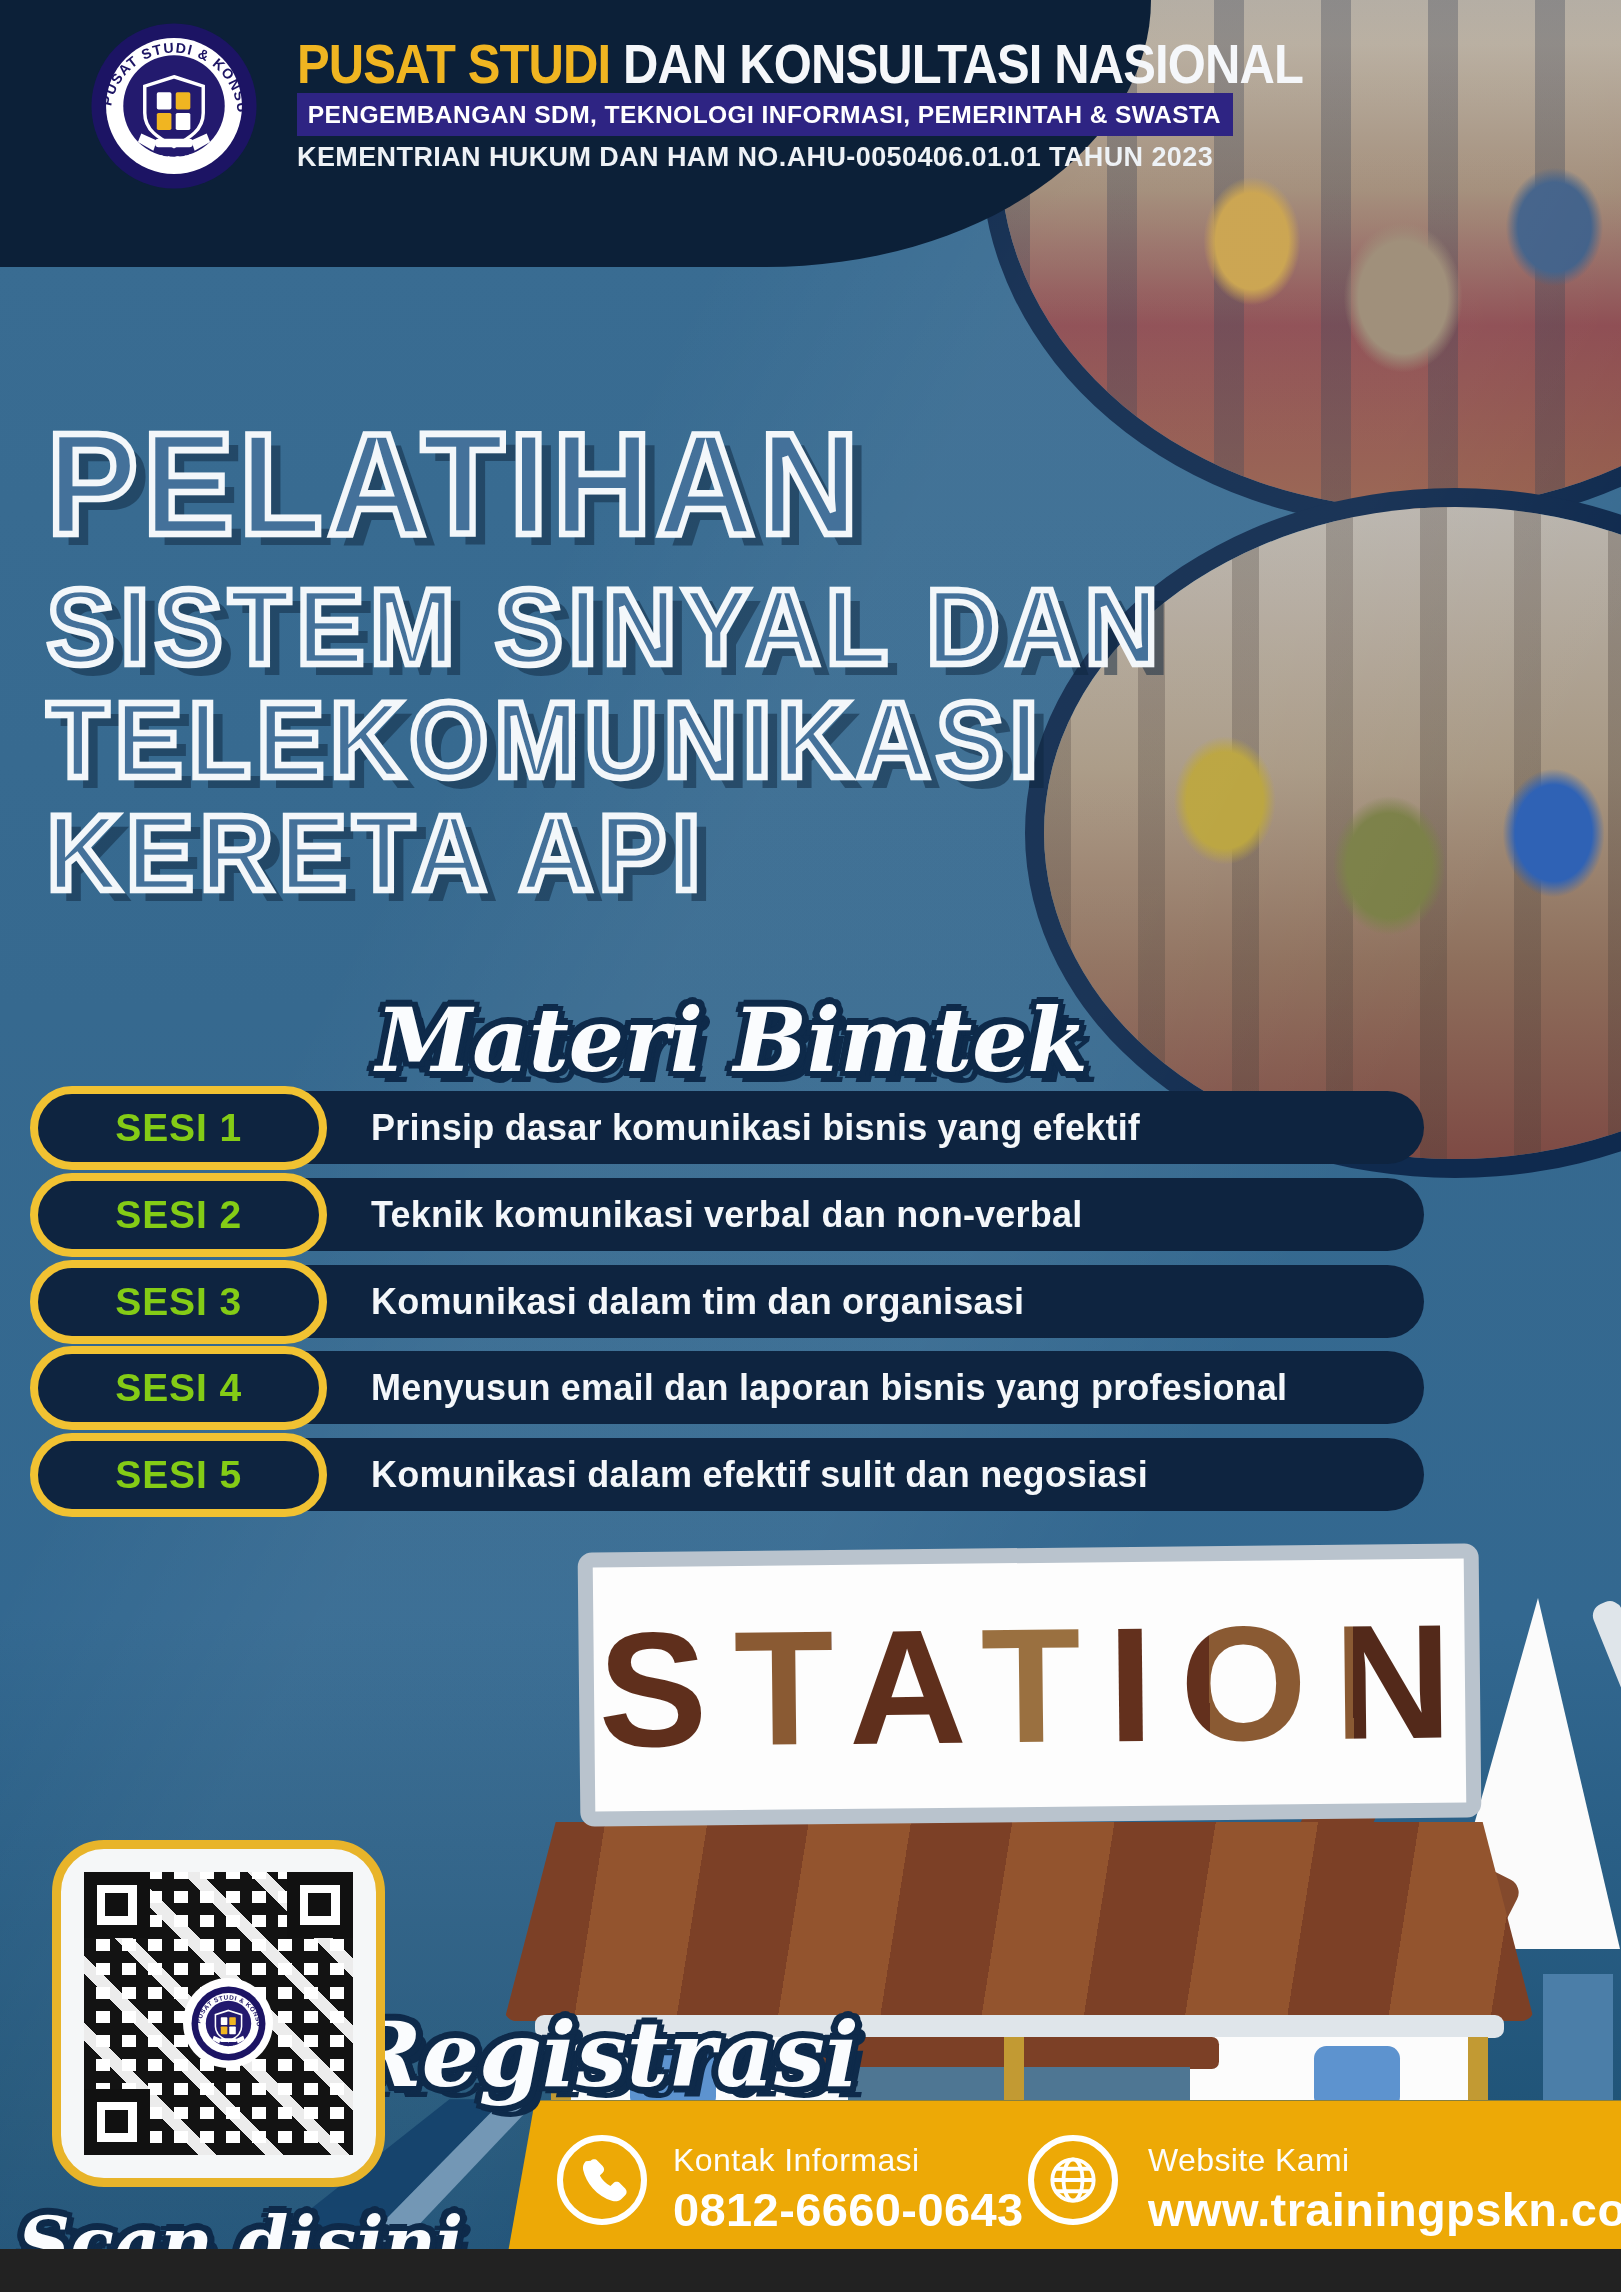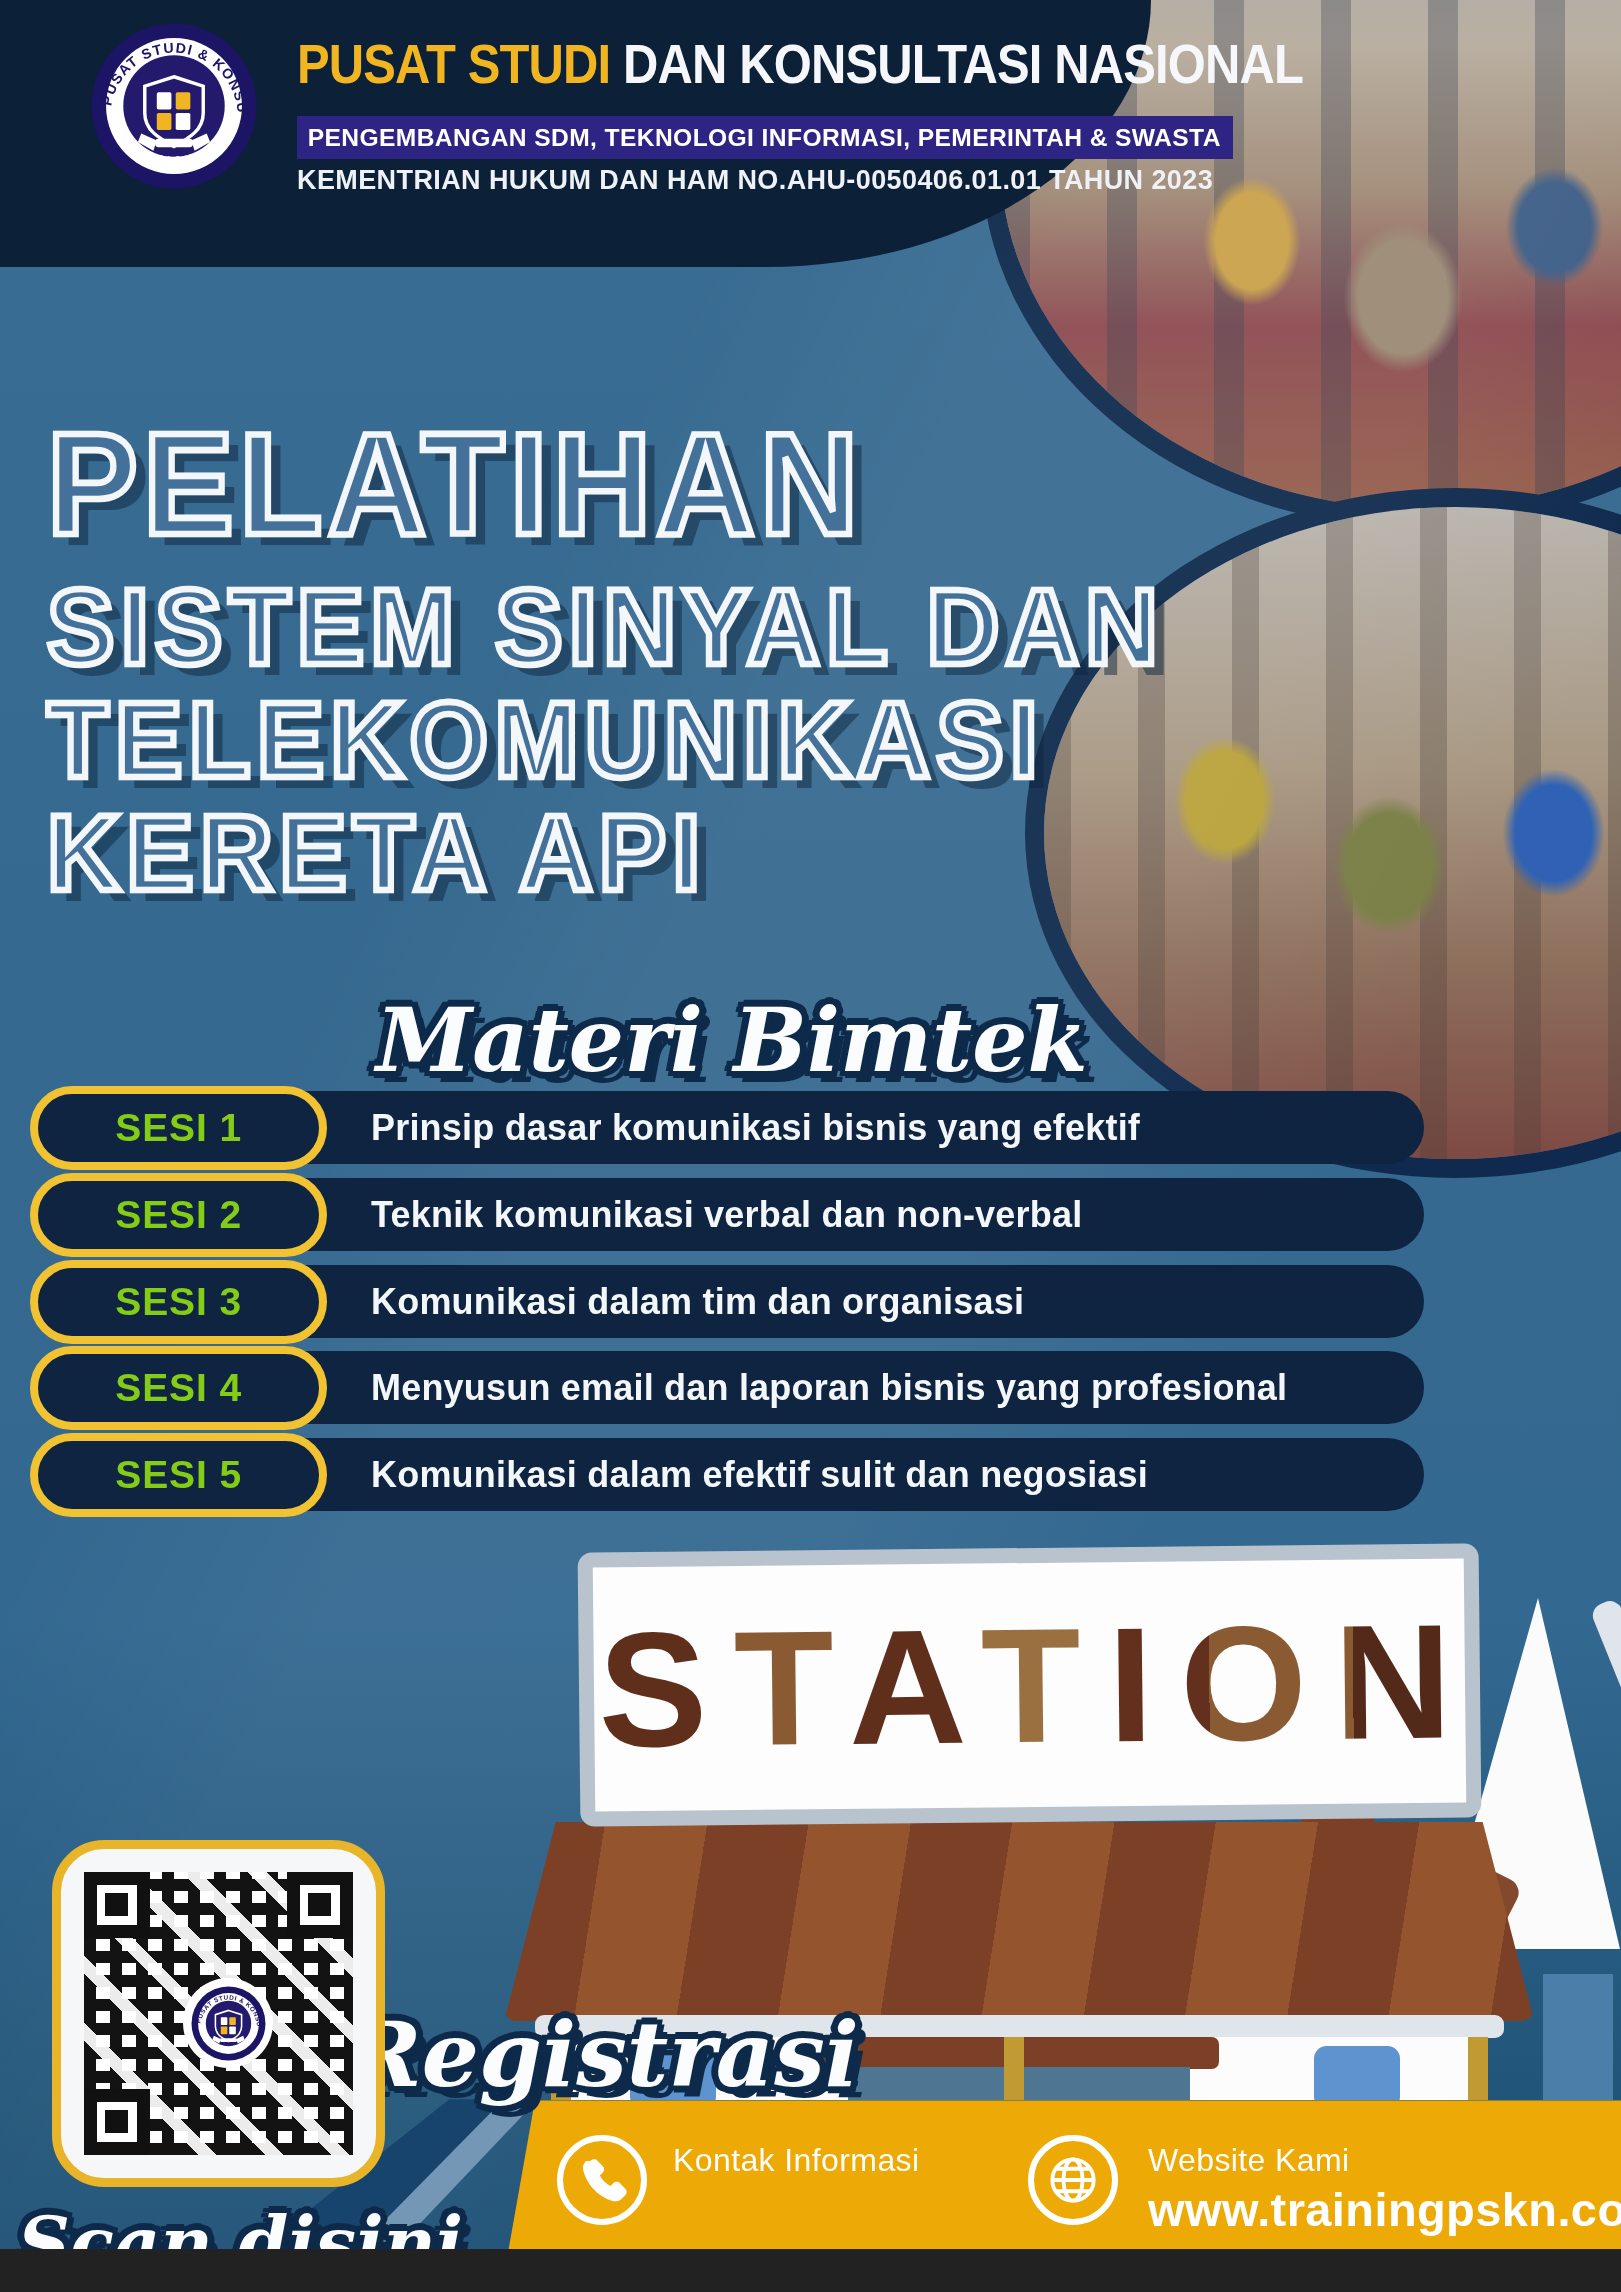--- a/index.html
+++ b/index.html
@@ -43,21 +43,21 @@
   
   .header-shape{
     left:0;top:0;width:1151px;height:267px;background:#0c2038;
     border-bottom-right-radius:385px 267px;z-index:4;
   }
   .badge-lg{left:88px;top:19.7px;width:172px;height:172px;z-index:5;}
   .org-text{left:297px;top:32px;z-index:5;}
   .org-line1{font-weight:700;font-size:51px;letter-spacing:-0.9px;white-space:nowrap;transform:scale(.96,1.08);transform-origin:left top;}
   .org-line1 .hl{color:#f0b521;}
   .org-line1 .rest{color:#f5f7fa;}
-  .org-band{margin-top:25px;display:inline-block;background:#2e2483;color:#fff;font-weight:700;font-size:24.6px;
+  .org-band{margin-top:2px;display:inline-block;background:#2e2483;color:#fff;font-weight:700;font-size:24.6px;
     letter-spacing:0.4px;padding:8px 12.5px 7.2px 10.7px;white-space:nowrap;}
   .org-legal{margin-top:5.4px;color:#eef2f6;font-weight:700;font-size:27px;letter-spacing:0.4px;white-space:nowrap;}
 
   
   .big-title{
     color:#44719a;font-weight:800;white-space:nowrap;z-index:5;
     -webkit-text-stroke:6.3px #f3f7fa;
     text-shadow:12.5px 10.7px 0 rgba(13,37,61,.50);
     transform:scale(1,1.06);transform-origin:left top;
   }
@@ -265,20 +265,21 @@
   <div class="abs bottom-stripe"></div>
   <div class="abs yellow-band"></div>
   <div class="abs script registrasi">Registrasi</div>
 
   <div class="abs contact-icon-circle" style="left:557px;top:2135px">
     <svg width="52" height="52" viewBox="0 0 24 24">
         <use href="#phone-glyph"></use>
       </svg>
   </div>
   <div class="abs c-label" style="left:673px;top:2142px">Kontak Informasi</div>
+  <div class="abs c-value" style="left:673px;top:2182px">0812-6660-0643</div>
 
   <div class="abs contact-icon-circle" style="left:1028px;top:2135px">
     <svg width="54" height="54" viewBox="0 0 24 24">
         <use href="#globe-glyph"></use>
       </svg>
   </div>
   <div class="abs c-label" style="left:1148px;top:2142px">Website Kami</div>
   <div class="abs c-value" style="left:1148px;top:2182px">www.trainingpskn.com</div>
 
   <div class="abs qr-card">

